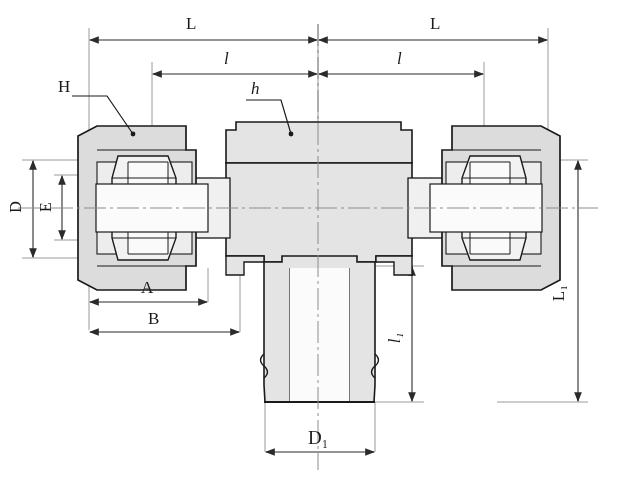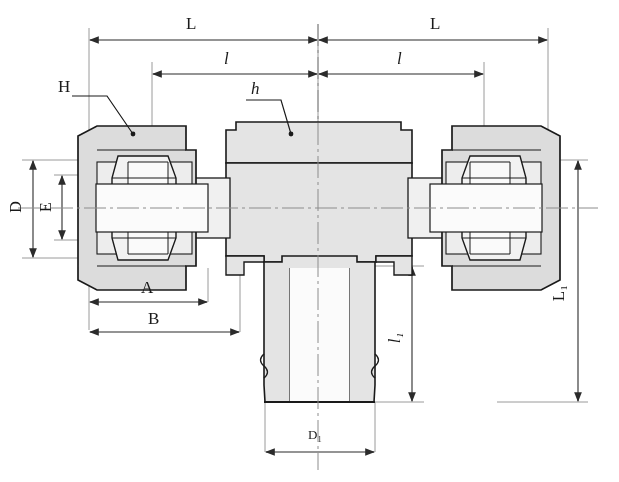--- a/index.html
+++ b/index.html
@@ -150,15 +150,15 @@
 
   <div class="lbl vert" style="left:10px;top:198px;font-size:16px;transform:rotate(-90deg);"><span>D</span></div>
   <div class="lbl vert" style="left:41px;top:198px;font-size:16px;transform:rotate(-90deg);"><span>E</span></div>
 
   <div class="lbl" style="left:141px;top:278px;font-size:17px;"><span>A</span></div>
   <div class="lbl" style="left:148px;top:309px;font-size:17px;"><span>B</span></div>
 
   <div class="lbl vert lbl-ital" style="left:390px;top:328px;font-size:17px;transform:rotate(-90deg);"><span>l₁</span></div>
   <div class="lbl vert" style="left:551px;top:283px;font-size:17px;transform:rotate(-90deg);"><span>L₁</span></div>
 
-  <div class="lbl" style="left:308px;top:427px;font-size:13px;"><span>D₁</span></div>
+  <div class="lbl" style="left:308px;top:427px;font-size:19px;"><span>D₁</span></div>
 
 </div>
 
 </body></html>

